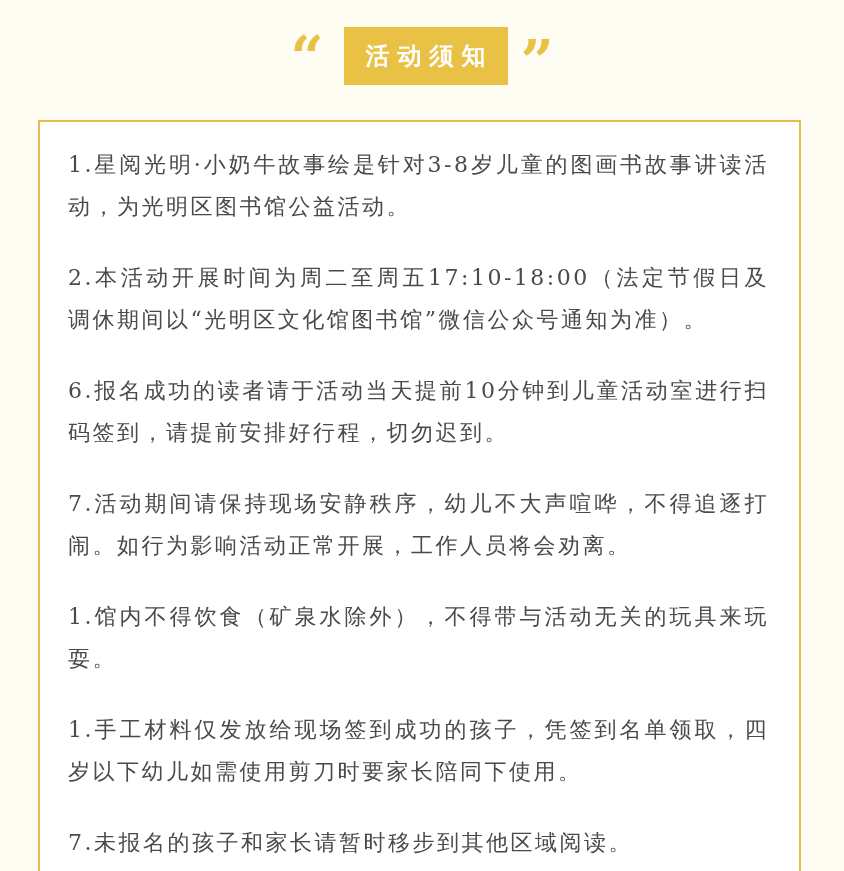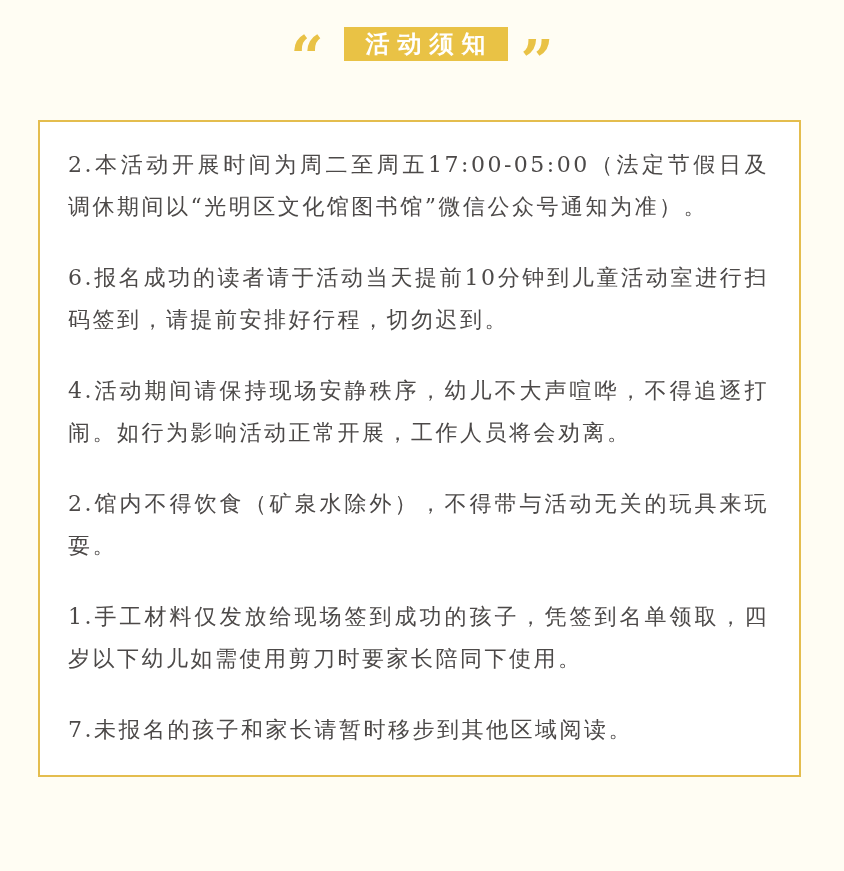--- a/index.html
+++ b/index.html
@@ -28,21 +28,21 @@
     font-weight: bold;
     line-height: 1;
     font-family: "DejaVu Serif", "Liberation Serif", serif;
     user-select: none;
   }
   .quote-open  { margin-right: 20px; margin-top: 2px; }
   .quote-close { margin-left: 13px;  margin-top: 5px; }
   .badge {
     background: #e9c245;
     color: #ffffff;
-    height: 34px;
+    height: 58px;
     min-width: 146px;
     display: flex;
     align-items: center;
     justify-content: center;
     font-family: "Liberation Sans", "DejaVu Sans", sans-serif;
     font-weight: bold;
     font-size: 24px;
     letter-spacing: 8px;
     padding: 0 14px 0 22px;
   }
@@ -72,21 +72,22 @@
 
   <div class="header">
     <span class="quote quote-open">“</span>
     <div class="badge">
       <span>活动须知</span>
     </div>
     <span class="quote quote-close">”</span>
   </div>
 
   <div class="notice-box">
-    <p class="notice-item">2.本活动开展时间为周二至周五17:00-05:00（法定节假日及调休期间以“光明区文化馆图书馆”微信公众号通知为准）。</p>
+    <p class="notice-item">1.星阅光明·小奶牛故事绘是针对3-8岁儿童的图画书故事讲读活动，为光明区图书馆公益活动。</p>
+    <p class="notice-item">2.本活动开展时间为周二至周五17:10-18:00（法定节假日及调休期间以“光明区文化馆图书馆”微信公众号通知为准）。</p>
     <p class="notice-item">6.报名成功的读者请于活动当天提前10分钟到儿童活动室进行扫码签到，请提前安排好行程，切勿迟到。</p>
-    <p class="notice-item">4.活动期间请保持现场安静秩序，幼儿不大声喧哗，不得追逐打闹。如行为影响活动正常开展，工作人员将会劝离。</p>
-    <p class="notice-item">2.馆内不得饮食（矿泉水除外），不得带与活动无关的玩具来玩耍。</p>
+    <p class="notice-item">7.活动期间请保持现场安静秩序，幼儿不大声喧哗，不得追逐打闹。如行为影响活动正常开展，工作人员将会劝离。</p>
+    <p class="notice-item">1.馆内不得饮食（矿泉水除外），不得带与活动无关的玩具来玩耍。</p>
     <p class="notice-item">1.手工材料仅发放给现场签到成功的孩子，凭签到名单领取，四岁以下幼儿如需使用剪刀时要家长陪同下使用。</p>
     <p class="notice-item">7.未报名的孩子和家长请暂时移步到其他区域阅读。</p>
   </div>
 
 </div>
 
 </body></html>

